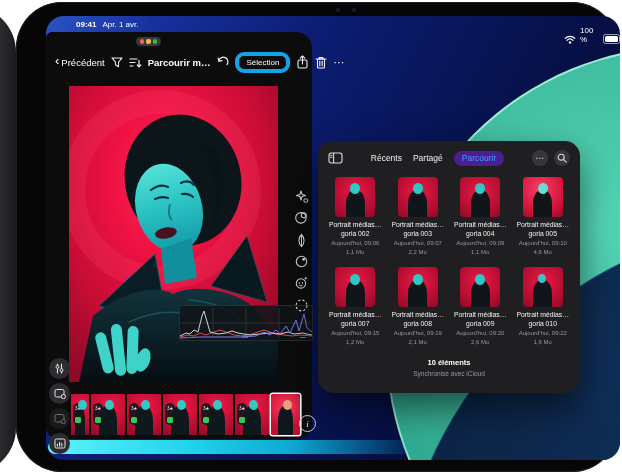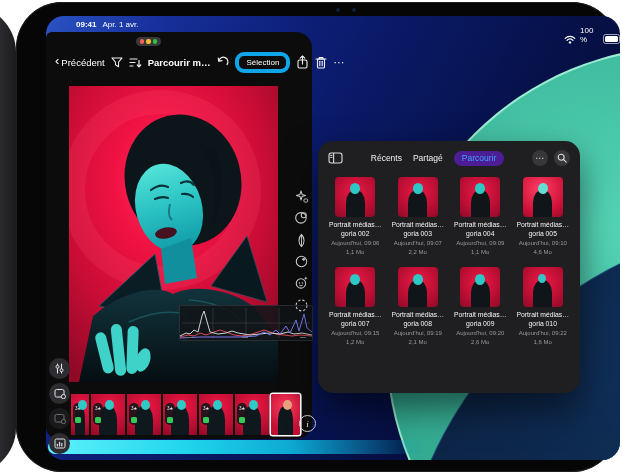--- a/index.html
+++ b/index.html
@@ -443,17 +443,21 @@
     <div class="fmeta fsize">2,6 Mo</div>
   </div>
             <div class="fcard">
     <div class="gthumb"></div>
     <div class="fname">Portrait médias…goria 010</div>
     <div class="fmeta fdate">Aujourd'hui, 09:22</div>
     <div class="fmeta fsize">1,6 Mo</div>
   </div>
           </div>
 
+        <div class="ffoot">
+          <div class="fcount">10 éléments</div>
+          <div class="fsync">Synchronisé avec iCloud</div>
+        </div>
       </div>
 
     </div>
   </div>
 </div>
 
 </body></html>

